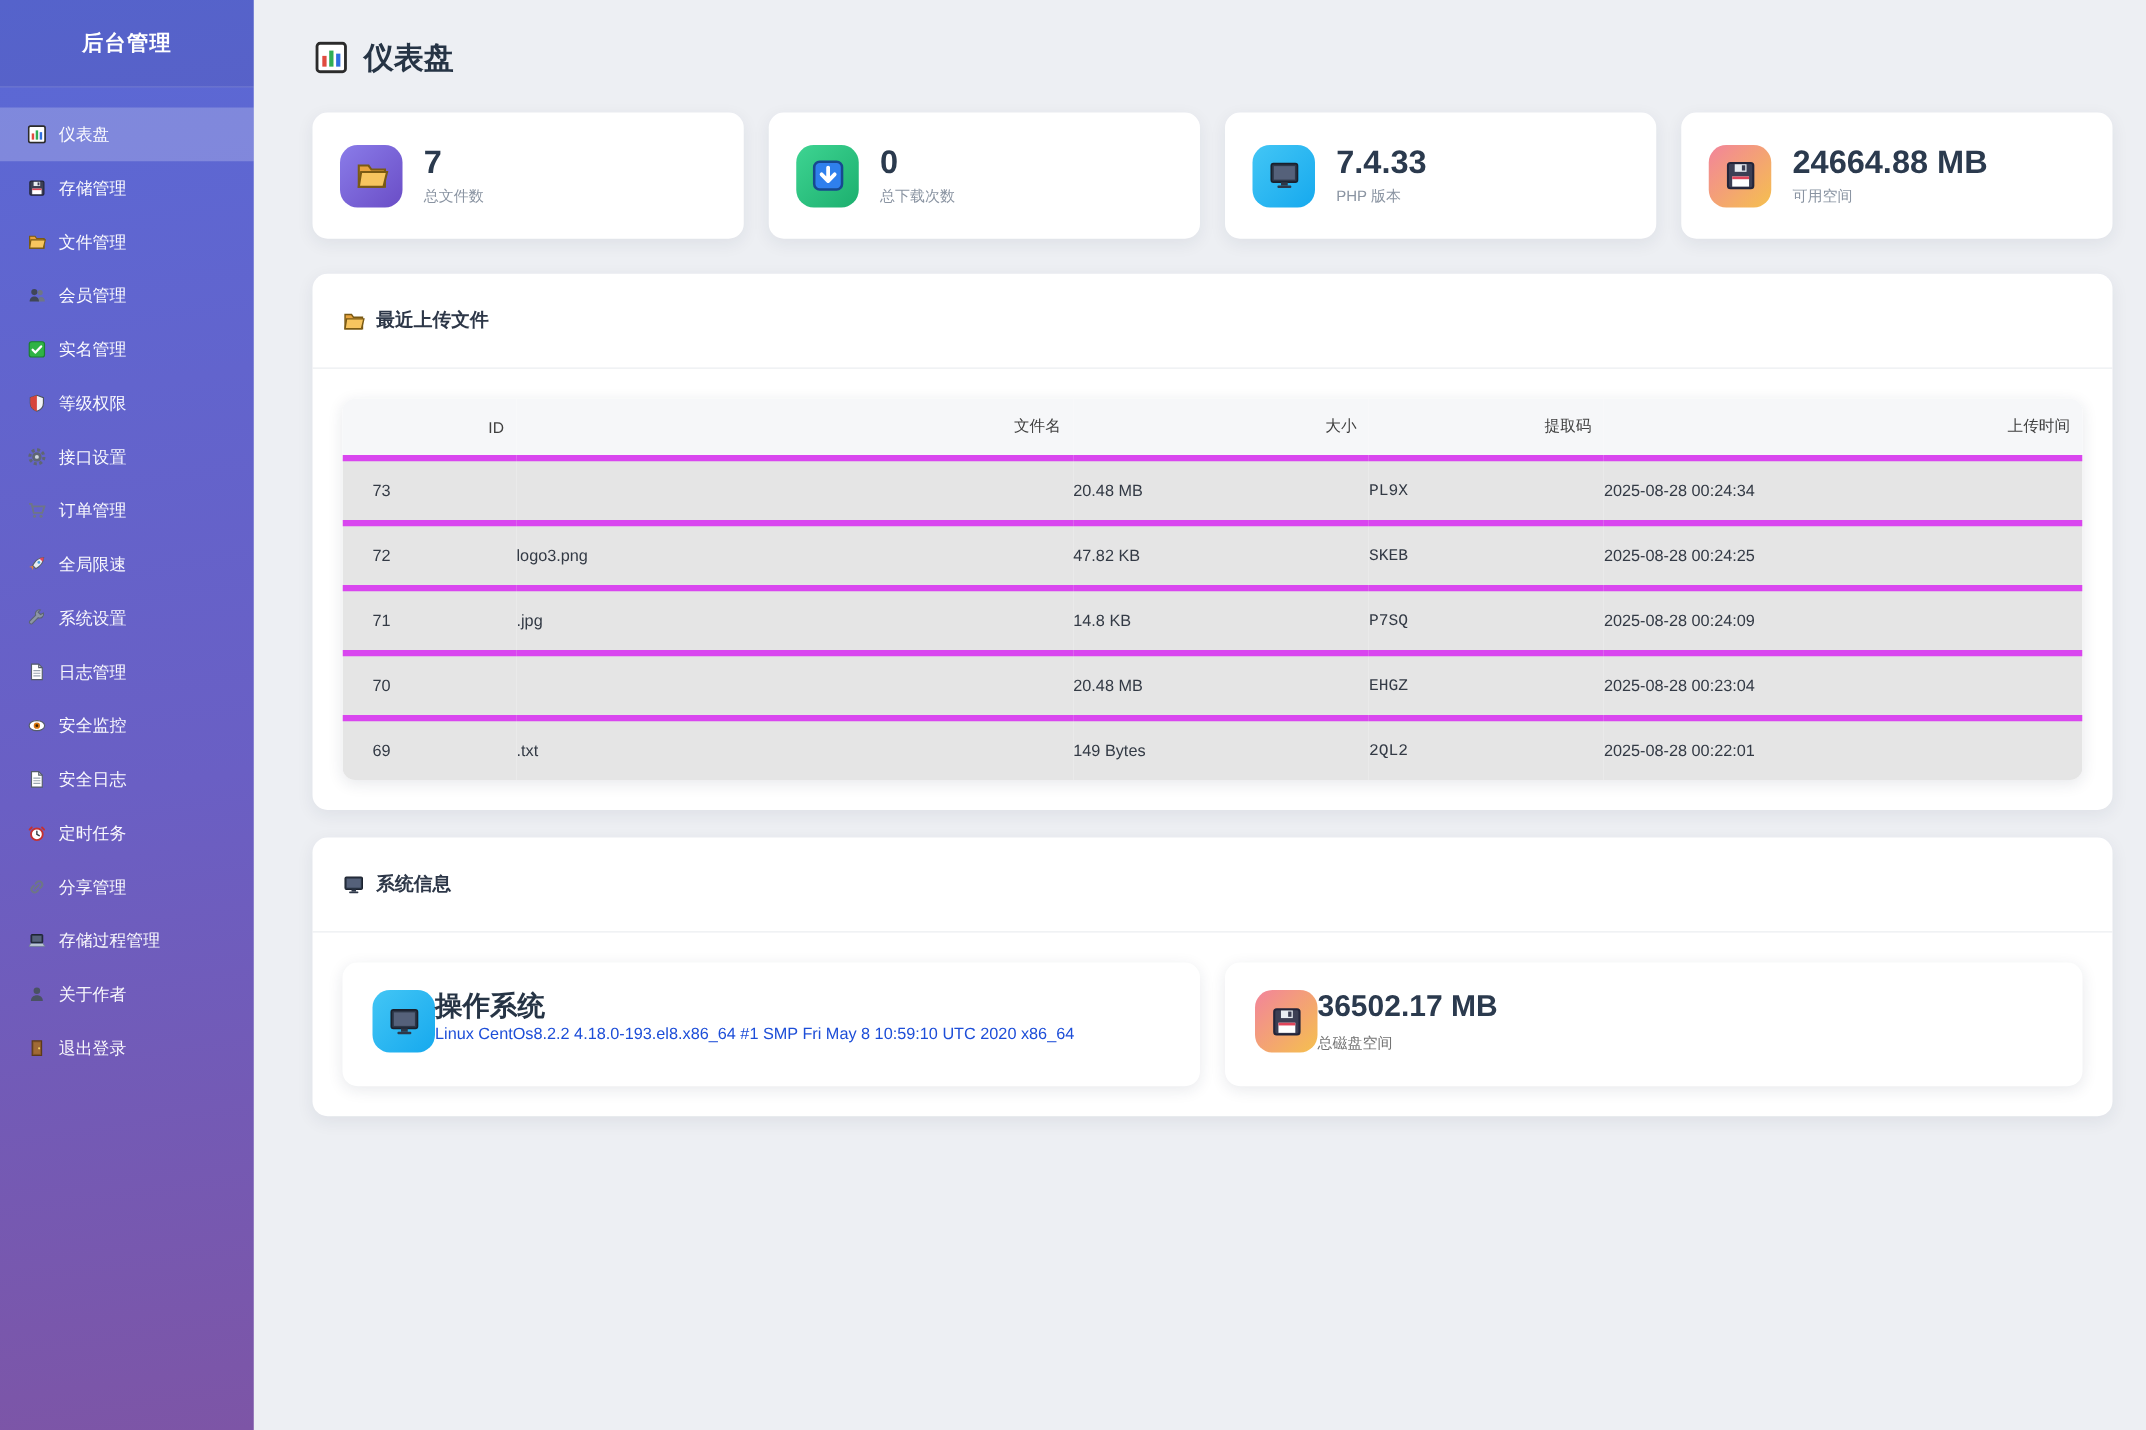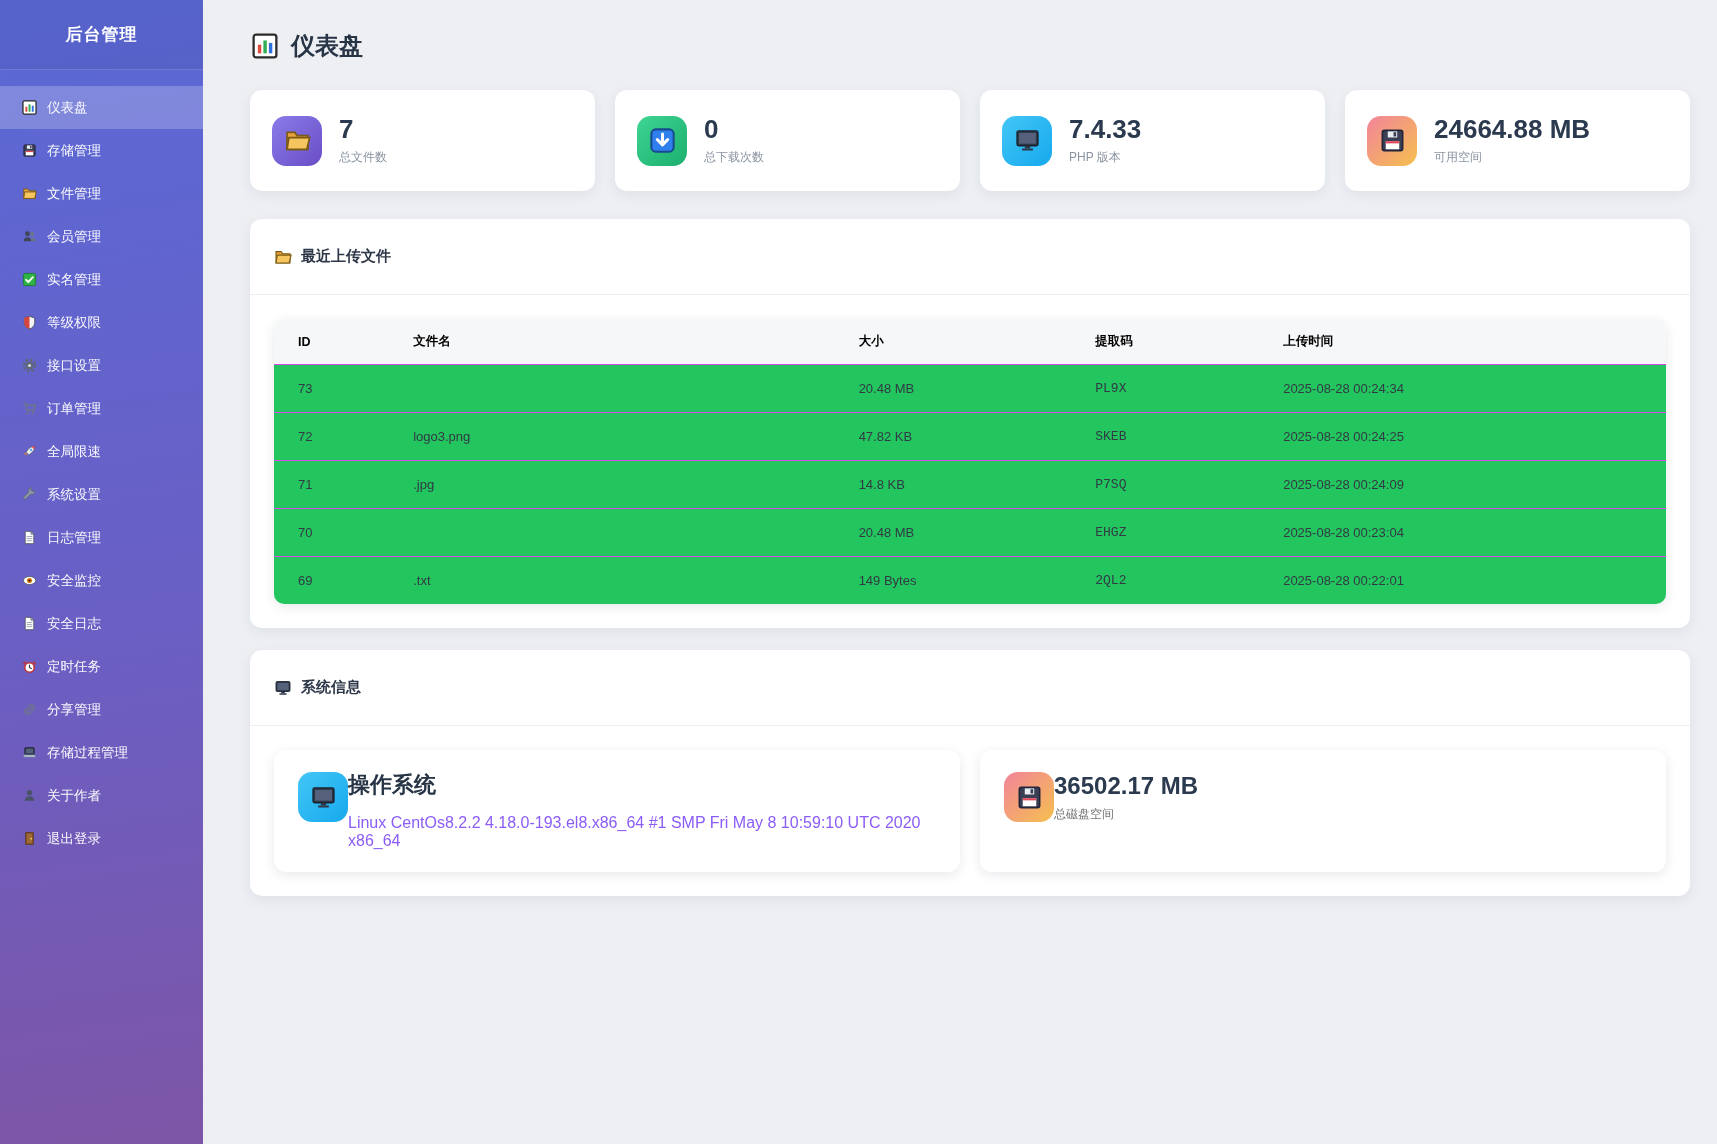--- a/index.html
+++ b/index.html
@@ -69,40 +69,40 @@
   .card-head .icon { width:18px; height:18px; }
   .card-body { padding:24px; }
 
   
   .table-card {
     border-radius:10px; box-shadow:0 3px 12px rgba(30,40,70,0.10);
     overflow:hidden; background:#fff;
   }
   table { width:100%; border-collapse:collapse; table-layout:fixed; }
   thead th {
-    background:#f6f7f9; text-align:left; font-size:12.5px; font-weight:bold;
-    color:#000000; padding:14px 10px 14px 0; 
+    background:#f6f7f9; text-align:right; font-size:12.5px; font-weight:normal;
+    color:#404040; padding:14px 10px 14px 0; 
   }
   th:first-child, td:first-child { padding-left:24px; }
   tbody td {
     font-size:13px; color:#333a45; padding:16px 10px 16px 0;
-    border-top:1px solid #d946ef; background:#22c55e;
+    border-top:5px solid #d946ef; background:#e5e5e5;
   }
   td.code { font-family:"Liberation Mono", monospace; font-size:13px; }
   col.c-id{width:10%} col.c-name{width:32%} col.c-size{width:17%} col.c-code{width:13.5%} col.c-time{width:27.5%}
 
   
   .sys-row { display:flex; gap:20px; }
   .sys-card {
     flex:1; background:#fff; border-radius:12px;
     box-shadow:0 3px 12px rgba(30,40,70,0.10);
     display:flex; align-items:flex-start; padding:22px 24px; min-height:99px;
   }
   .os-title { font-size:22px; font-weight:bold; color:#263445; line-height:1.2; }
-  .os-detail { font-size:16px; color:#8b5cf6; margin-top:16px; }
+  .os-detail { font-size:13px; color:#1d4ed8; margin-top:1px; }
   .disk-value { font-size:24px; font-weight:bold; color:#2b3a4e; line-height:1.2; }
   .disk-label { font-size:12px; color:#737373; margin-top:5px; }
 </style>
 </head>
 <body>
 
 <div class="app">
 
   <aside class="sidebar">
     <div class="side-title">后台管理</div>

